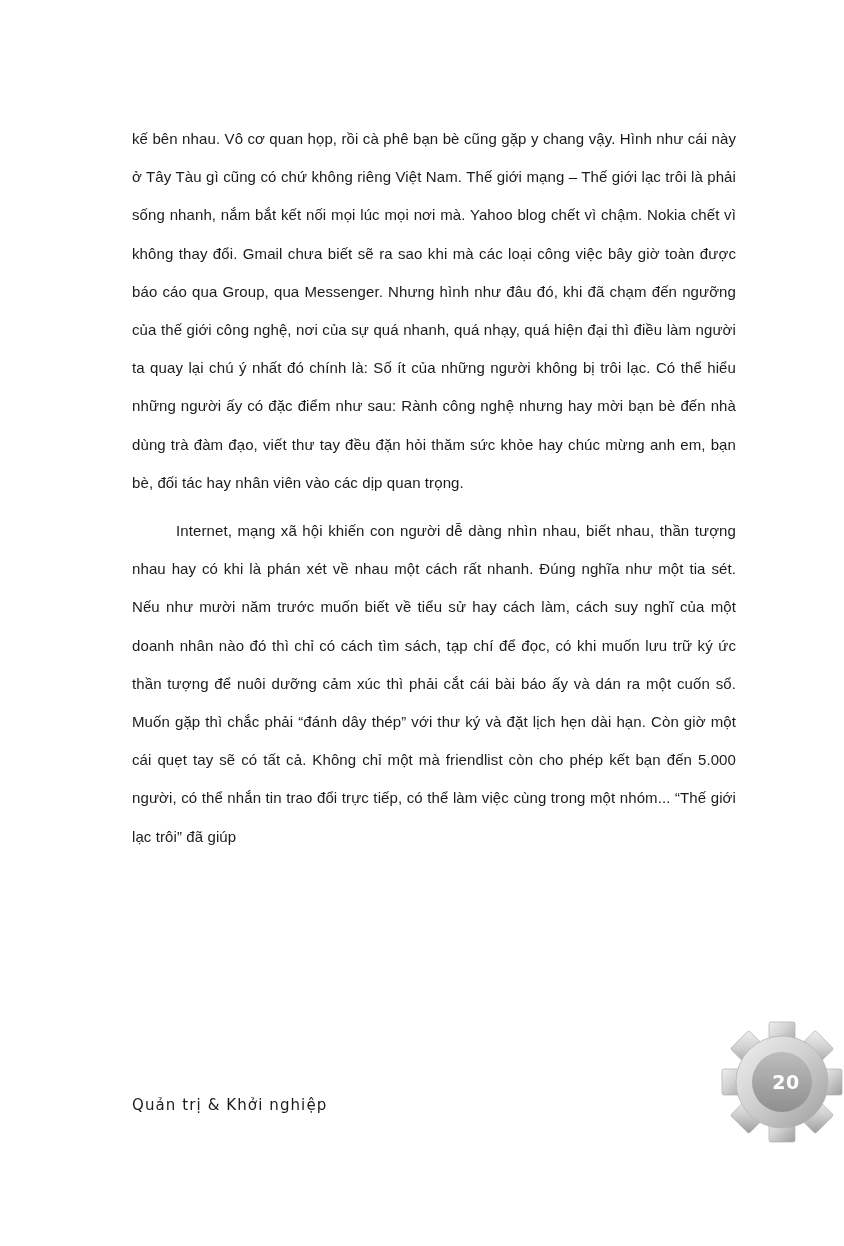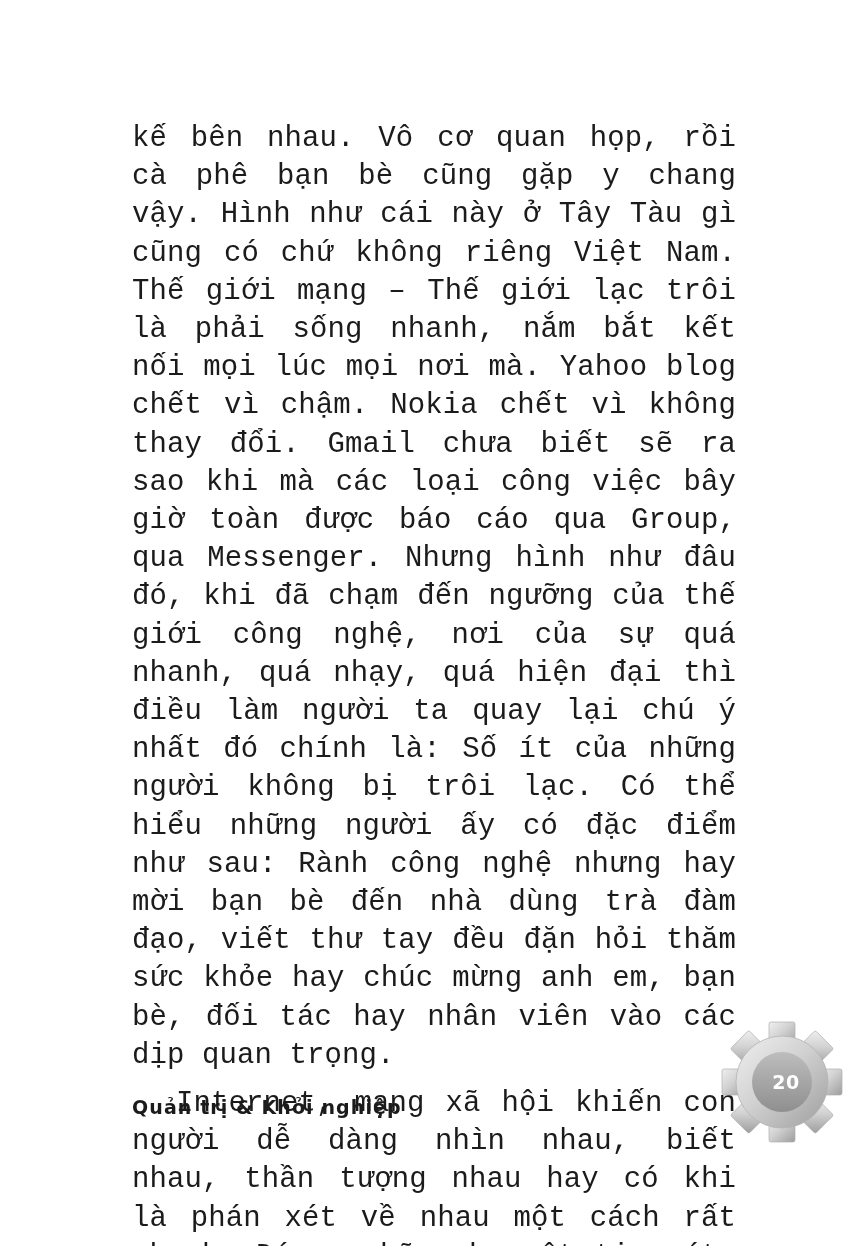--- a/index.html
+++ b/index.html
@@ -18,22 +18,22 @@
 
   .content {
     position: absolute;
     left: 132px;
     top: 120px;
     width: 604px;
   }
 
   .para {
     margin: 0 0 0 0;
-    font-family: Liberation Mono, monospace;
-    font-size: 29px;
+    font-family: Liberation Sans, sans-serif;
+    font-size: 15px;
     line-height: 38.2px;
     color: #1b1b1b;
     text-align: justify;
     text-justify: inter-word;
     letter-spacing: 0.1px;
   }
 
   .para + .para {
     margin-top: 10px;
     text-indent: 44px;
@@ -41,22 +41,22 @@
 
   
   .footer {
     position: absolute;
     left: 132px;
     top: 1096px;
     width: 420px;
   }
   .footer-text {
     font-family: "DejaVu Sans", sans-serif;
-    font-size: 19px;
-    font-weight: bold;
+    font-size: 15px;
+    font-weight: normal;
     letter-spacing: 1.1px;
     color: #1b1b1b;
     white-space: nowrap;
   }
 
   
   .gear-wrap {
     position: absolute;
     right: 0px;
     top: 1020px;

